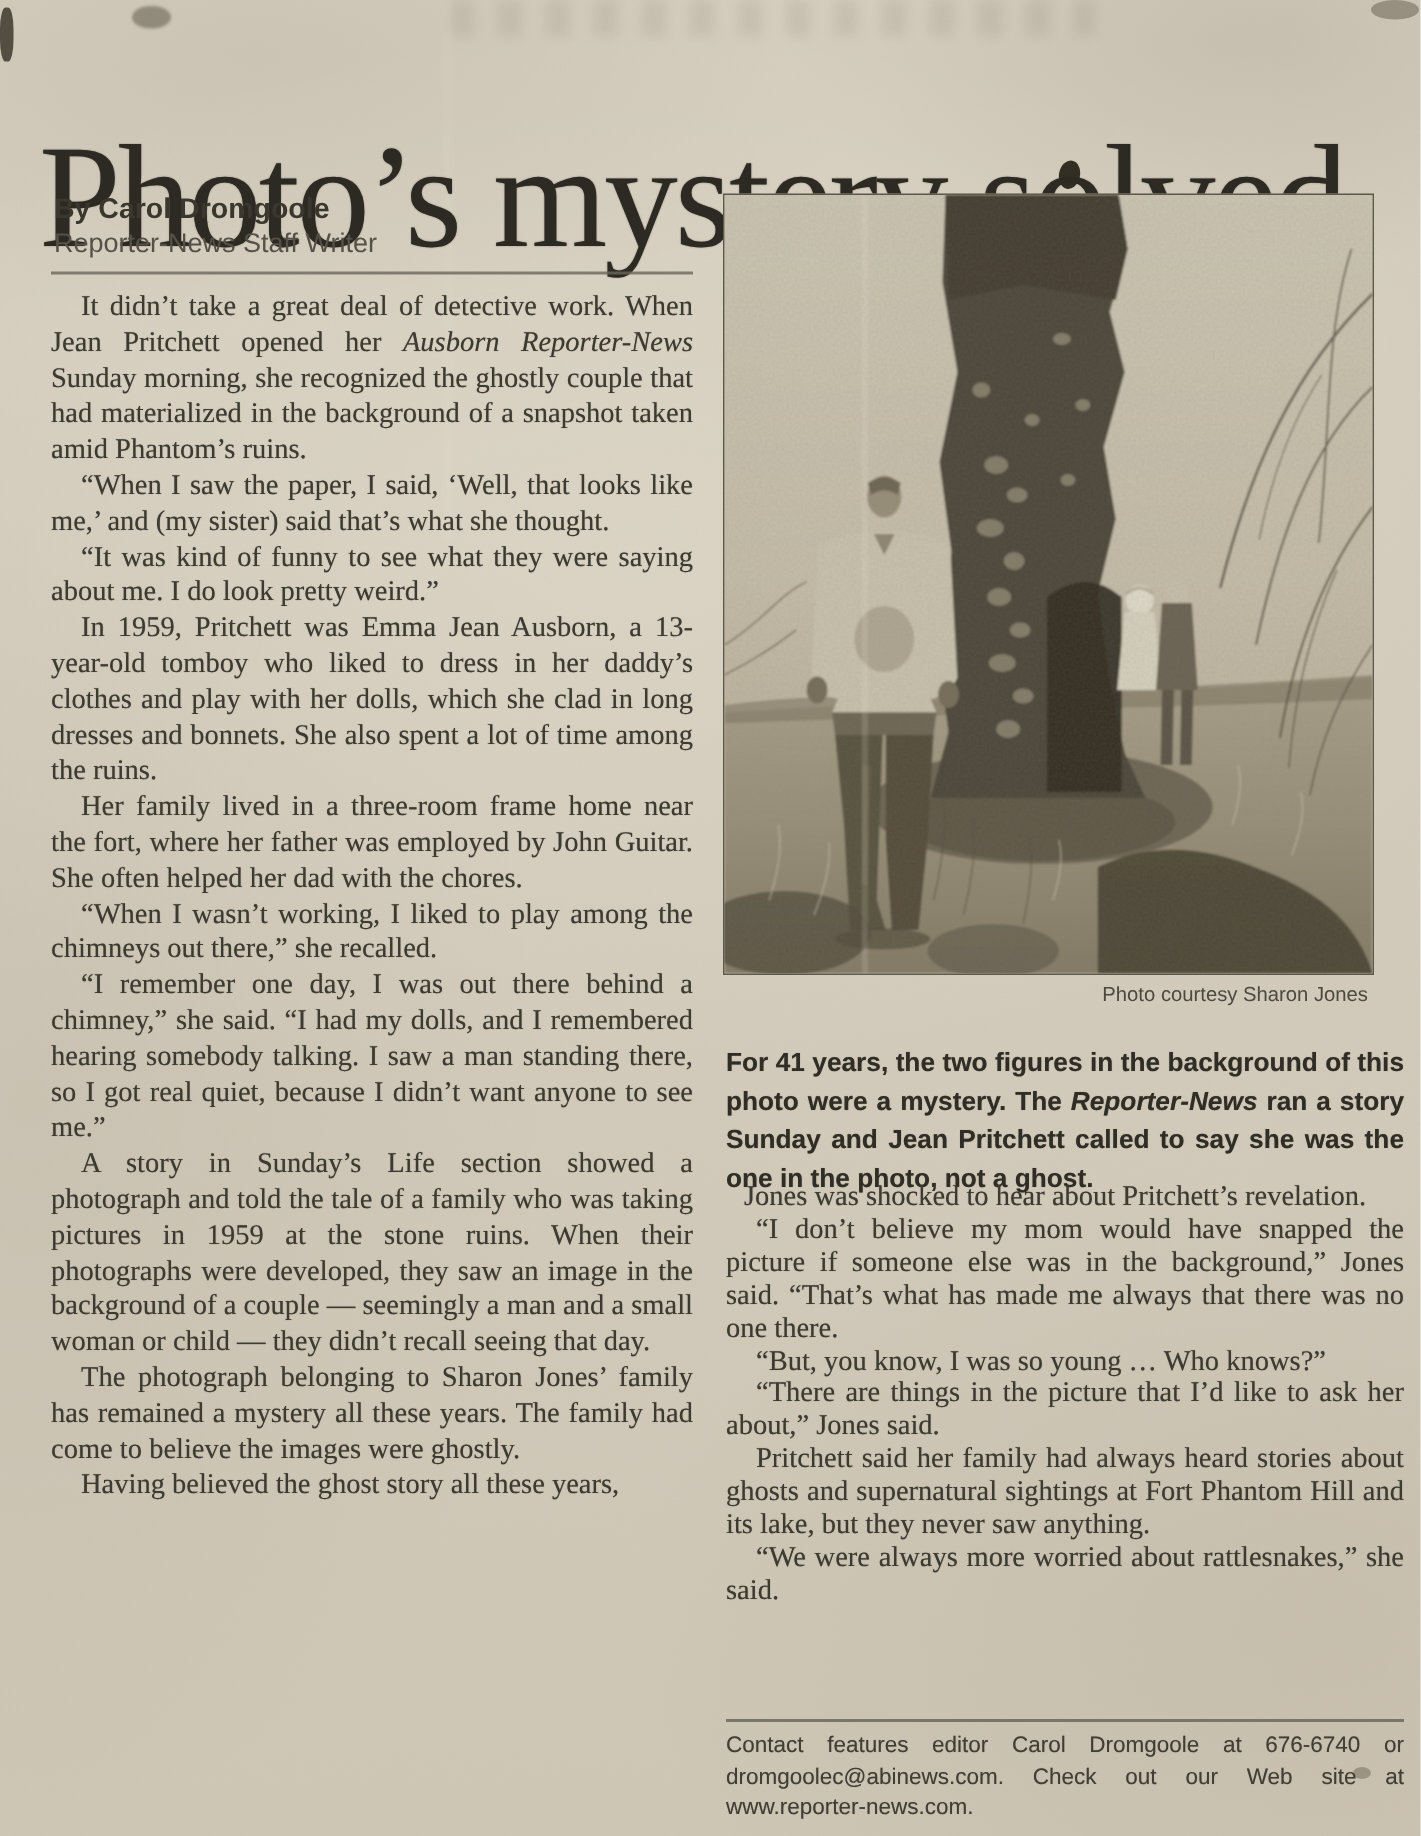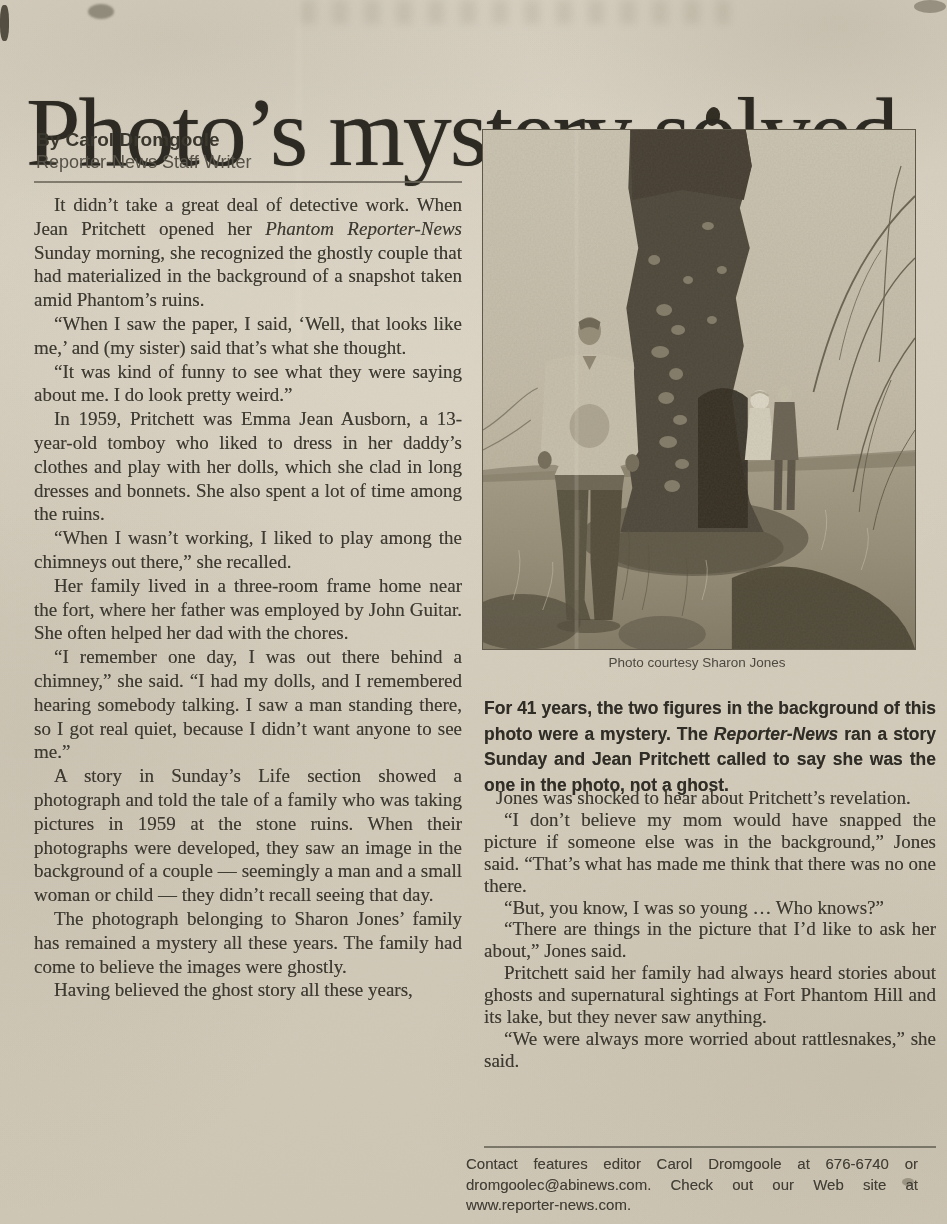--- a/index.html
+++ b/index.html
@@ -54,33 +54,33 @@
   .photo-figure{
     position:absolute;left:482px;top:129px;width:434px;height:521px;
     border:1px solid rgba(58,53,40,.75);box-sizing:border-box;
     background:#c7c0ae;
   }
   .photo-figure svg{display:block;width:100%;height:100%;}
 
   .photo-credit{
     position:absolute;left:482px;top:655px;width:430px;
     font-family:"Liberation Sans","DejaVu Sans",sans-serif;
-    font-size:13.5px;color:#4c4940;text-align:center;
+    font-size:13.5px;color:#4c4940;text-align:right;
   }
   .photo-caption{
     position:absolute;left:484px;top:696px;width:452px;
     font-family:"Liberation Sans","DejaVu Sans",sans-serif;
     font-size:17.5px;font-weight:bold;line-height:25.5px;color:var(--caption-ink);
     text-align:justify;text-shadow:0 0 .5px rgba(47,45,38,.5);
   }
 
   .footer-rule{position:absolute;left:484px;top:1146px;width:452px;height:1.5px;
     background:var(--rule-color);opacity:.85;}
   .contact{
-    position:absolute;left:466px;top:1154px;width:452px;
+    position:absolute;left:484px;top:1154px;width:452px;
     font-family:"Liberation Sans","DejaVu Sans",sans-serif;
     font-size:15px;line-height:20.5px;color:#413e35;text-align:justify;
     text-shadow:0 0 .5px rgba(65,62,53,.4);
   }
 
   
   .speck{position:absolute;border-radius:50%;pointer-events:none;}
   .speck-1{left:706px;top:107px;width:14px;height:19px;background:#332e24;transform:rotate(12deg);}
   .speck-2{left:0;top:5px;width:9px;height:36px;background:rgba(52,47,36,.8);border-radius:40%;}
   .speck-3{left:88px;top:4px;width:26px;height:15px;background:rgba(72,66,50,.45);filter:blur(1px);}
@@ -121,26 +121,26 @@
 
   <h1 class="headline">Photo’s mystery solved</h1>
 
   <div class="byline">
     <div class="author">By Carol Dromgoole</div>
     <div class="role">Reporter-News Staff Writer</div>
   </div>
   <div class="byline-rule"></div>
 
   <div class="column col-left">
-      <p class="para">It didn’t take a great deal of detective work. When Jean Pritchett opened her <i>Phantom Reporter-News</i> Sunday morning, she recognized the ghostly couple that had materialized in the background of a snapshot taken amid Phantom’s ruins.</p>
+      <p class="para">It didn’t take a great deal of detective work. When Jean Pritchett opened her <i>Ausborn Reporter-News</i> Sunday morning, she recognized the ghostly couple that had materialized in the background of a snapshot taken amid Phantom’s ruins.</p>
       <p class="para">“When I saw the paper, I said, ‘Well, that looks like me,’ and (my sister) said that’s what she thought.</p>
       <p class="para">“It was kind of funny to see what they were saying about me. I do look pretty weird.”</p>
       <p class="para">In 1959, Pritchett was Emma Jean Ausborn, a 13-year-old tomboy who liked to dress in her daddy’s clothes and play with her dolls, which she clad in long dresses and bonnets. She also spent a lot of time among the ruins.</p>
+      <p class="para">Her family lived in a three-room frame home near the fort, where her father was employed by John Guitar. She often helped her dad with the chores.</p>
       <p class="para">“When I wasn’t working, I liked to play among the chimneys out there,” she recalled.</p>
-      <p class="para">Her family lived in a three-room frame home near the fort, where her father was employed by John Guitar. She often helped her dad with the chores.</p>
       <p class="para">“I remember one day, I was out there behind a chimney,” she said. “I had my dolls, and I remembered hearing somebody talking. I saw a man standing there, so I got real quiet, because I didn’t want anyone to see me.”</p>
       <p class="para">A story in Sunday’s Life section showed a photograph and told the tale of a family who was taking pictures in 1959 at the stone ruins. When their photographs were developed, they saw an image in the background of a couple — seemingly a man and a small woman or child — they didn’t recall seeing that day.</p>
       <p class="para">The photograph belonging to Sharon Jones’ family has remained a mystery all these years. The family had come to believe the images were ghostly.</p>
       <p class="para">Having believed the ghost story all these years,</p>
     </div>
 
   <figure class="photo-figure" style="margin:0" aria-label="Black-and-white snapshot of a man standing before a tall stone chimney ruin; two small ghostly figures stand near the chimney base amid brush.">
     <svg viewBox="0 0 434 519" preserveAspectRatio="none">
       <defs>
         <linearGradient id="sky" x1="0" y1="0" x2="0" y2="1">
@@ -241,21 +241,21 @@
       </g>
       <rect width="434" height="519" filter="url(#photoGrain)" opacity="0.8"></rect>
     </svg>
   </figure>
 
   <div class="photo-credit">Photo courtesy Sharon Jones</div>
   <div class="photo-caption">For 41 years, the two figures in the background of this photo were a mystery. The <i>Reporter-News</i> ran a story Sunday and Jean Pritchett called to say she was the one in the photo, not a ghost.</div>
 
   <div class="column col-right">
       <p class="para">Jones was shocked to hear about Pritchett’s revelation.</p>
-      <p class="para">“I don’t believe my mom would have snapped the picture if someone else was in the background,” Jones said. “That’s what has made me think that there was no one there.</p>
+      <p class="para">“I don’t believe my mom would have snapped the picture if someone else was in the background,” Jones said. “That’s what has made me always that there was no one there.</p>
       <p class="para">“But, you know, I was so young … Who knows?”</p>
       <p class="para">“There are things in the picture that I’d like to ask her about,” Jones said.</p>
       <p class="para">Pritchett said her family had always heard stories about ghosts and supernatural sightings at Fort Phantom Hill and its lake, but they never saw anything.</p>
       <p class="para">“We were always more worried about rattlesnakes,” she said.</p>
     </div>
 
   <div class="footer-rule"></div>
   <div class="contact">Contact features editor Carol Dromgoole at 676-6740 or dromgoolec@abinews.com. Check out our Web site at www.reporter-news.com.</div>
 
 </div>

